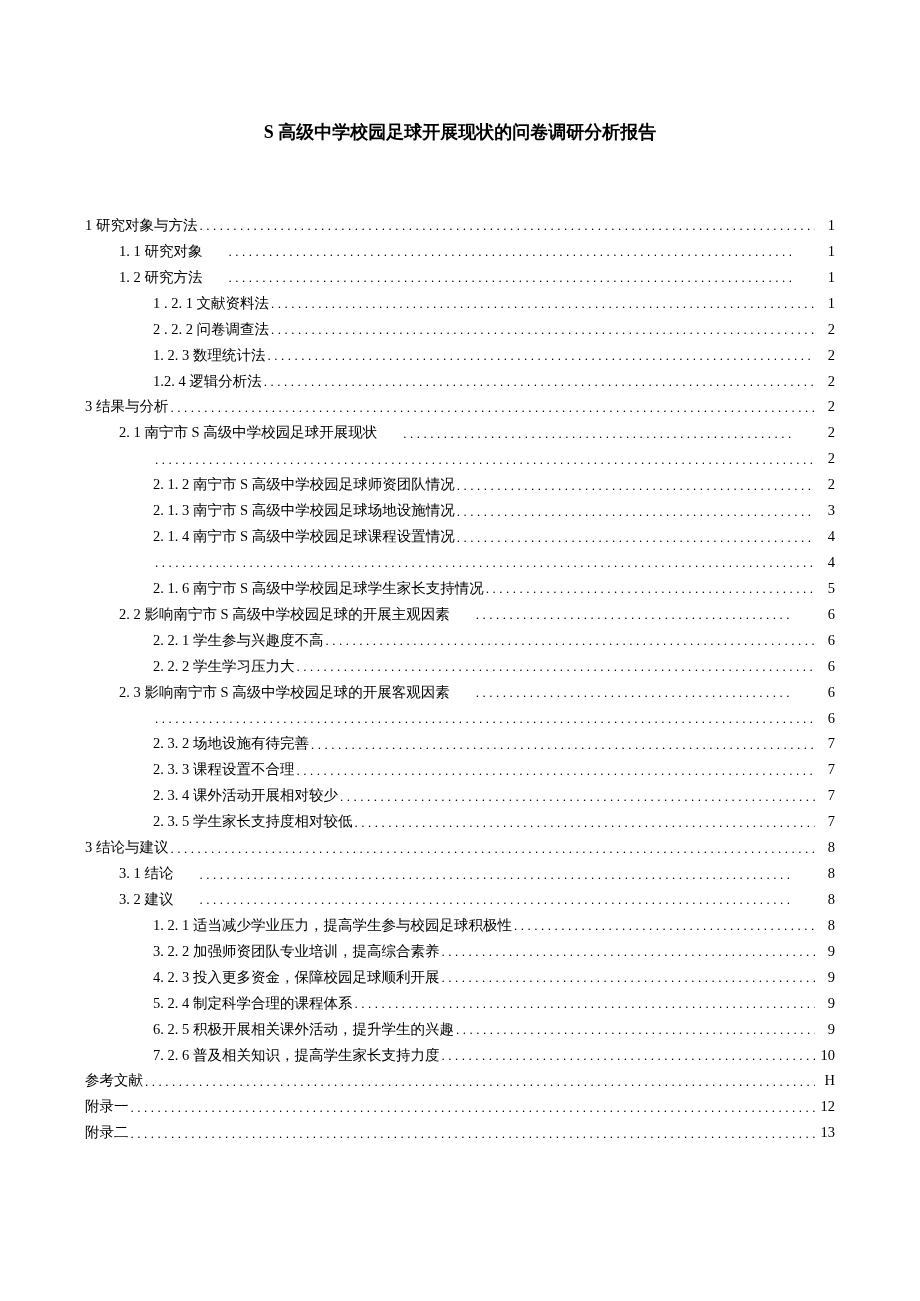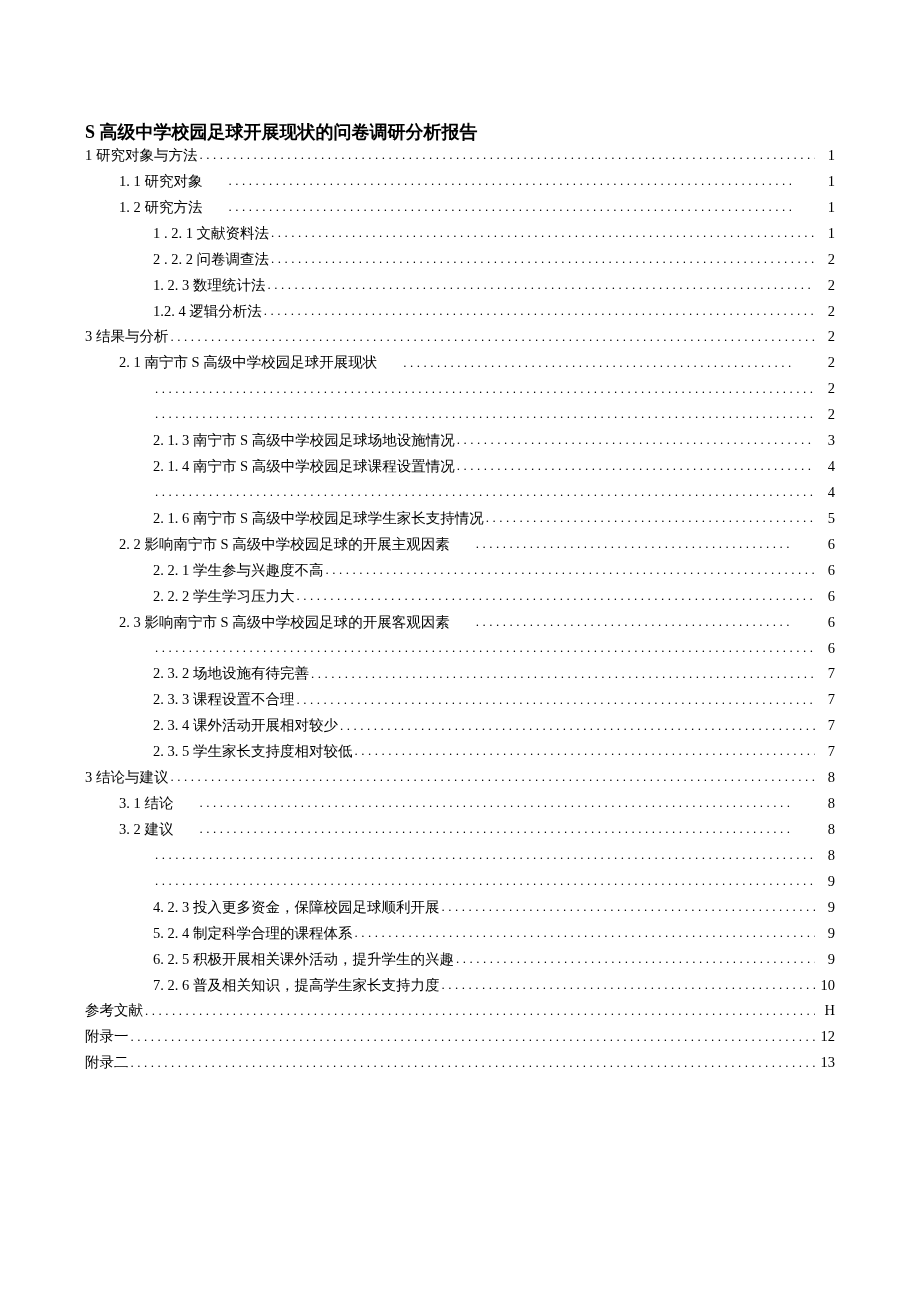--- a/index.html
+++ b/index.html
@@ -9,30 +9,32 @@
     }
     body {
       background: #ffffff;
       font-family: "SimSun", "宋体", serif;
       width: 920px;
       margin: 0 auto;
       padding: 120px 85px 60px 85px;
       color: #000;
     }
     .title {
+      text-align: center;
       font-size: 18px;
       font-weight: bold;
+      margin-bottom: 70px;
     }
     .toc {
       font-size: 14.5px;
       line-height: 1.65;
     }
     .toc-row {
       display: flex;
-      align-items: center;
+      align-items: flex-end;
       white-space: nowrap;
       margin-bottom: 2px;
     }
     .toc-label {
       flex-shrink: 0;
     }
     .toc-dots {
       flex: 1;
       overflow: hidden;
       letter-spacing: 3.5px;
@@ -104,20 +106,21 @@
     <div class="toc-row lvl-2">
       <span class="toc-label">2. 1  南宁市 S 高级中学校园足球开展现状</span>
       <span class="toc-dots"></span>
       <span class="toc-page">2</span>
     </div>
     <div class="toc-row lvl-3">
       <span class="toc-dots"></span>
       <span class="toc-page">2</span>
     </div>
     <div class="toc-row lvl-3">
+      <span class="toc-label">2.  1. 2 南宁市 S 高级中学校园足球师资团队情况 </span>
       <span class="toc-dots"></span>
       <span class="toc-page">2</span>
     </div>
     <div class="toc-row lvl-3">
       <span class="toc-label">2.  1. 3 南宁市 S 高级中学校园足球场地设施情况 </span>
       <span class="toc-dots"></span>
       <span class="toc-page">3</span>
     </div>
     <div class="toc-row lvl-3">
       <span class="toc-label">2. 1.  4 南宁市 S 高级中学校园足球课程设置情况 </span>
@@ -186,24 +189,26 @@
       <span class="toc-label">3.  1 结论</span>
       <span class="toc-dots"></span>
       <span class="toc-page">8</span>
     </div>
     <div class="toc-row lvl-2">
       <span class="toc-label">3.  2 建议</span>
       <span class="toc-dots"></span>
       <span class="toc-page">8</span>
     </div>
     <div class="toc-row lvl-3">
-      <span class="toc-dots"></span>
-      <span class="toc-page">8</span>
-    </div>
-    <div class="toc-row lvl-3">
+      <span class="toc-label">1.  2. 1 适当减少学业压力，提高学生参与校园足球积极性</span>
+      <span class="toc-dots"></span>
+      <span class="toc-page">8</span>
+    </div>
+    <div class="toc-row lvl-3">
+      <span class="toc-label">3.  2. 2 加强师资团队专业培训，提高综合素养</span>
       <span class="toc-dots"></span>
       <span class="toc-page">9</span>
     </div>
     <div class="toc-row lvl-3">
       <span class="toc-label">4.  2. 3 投入更多资金，保障校园足球顺利开展</span>
       <span class="toc-dots"></span>
       <span class="toc-page">9</span>
     </div>
     <div class="toc-row lvl-3">
       <span class="toc-label">5.  2. 4 制定科学合理的课程体系</span>

